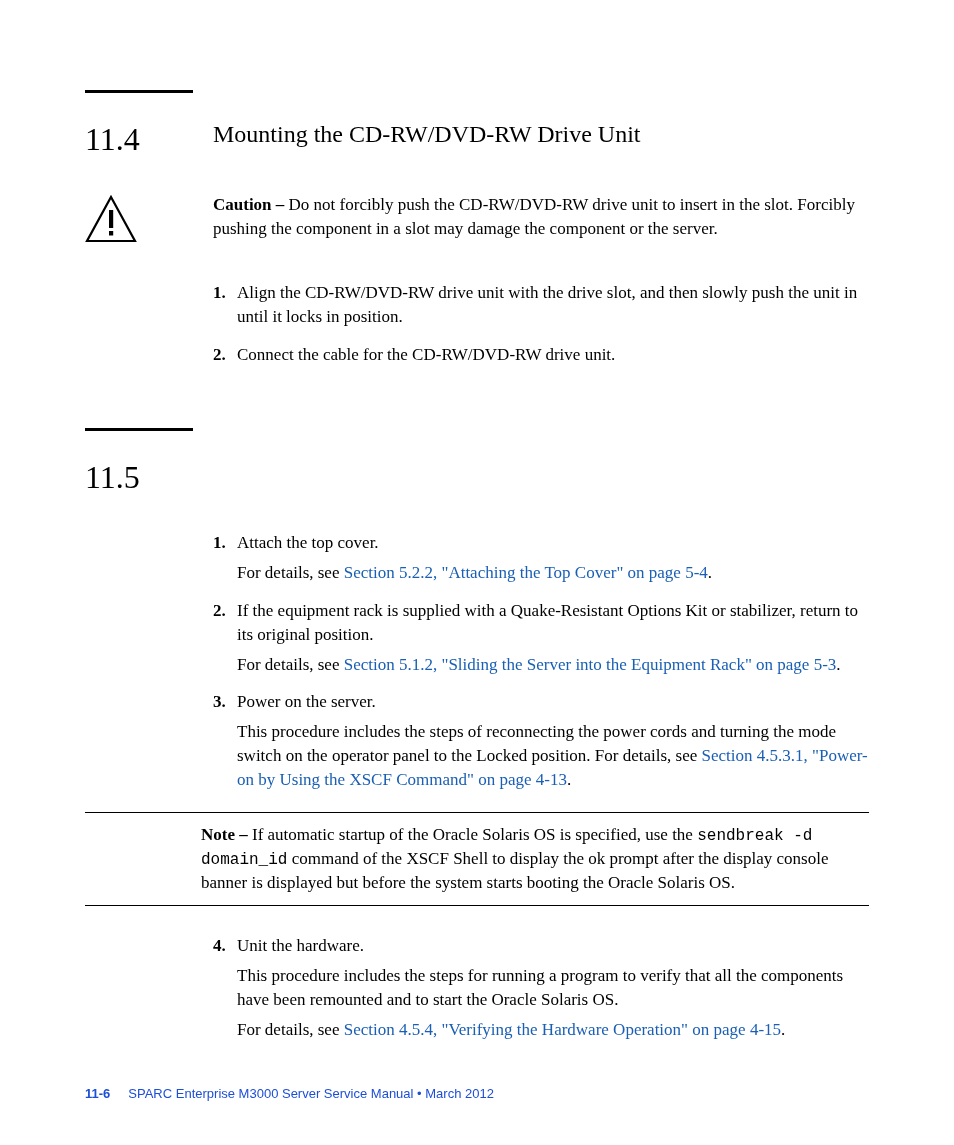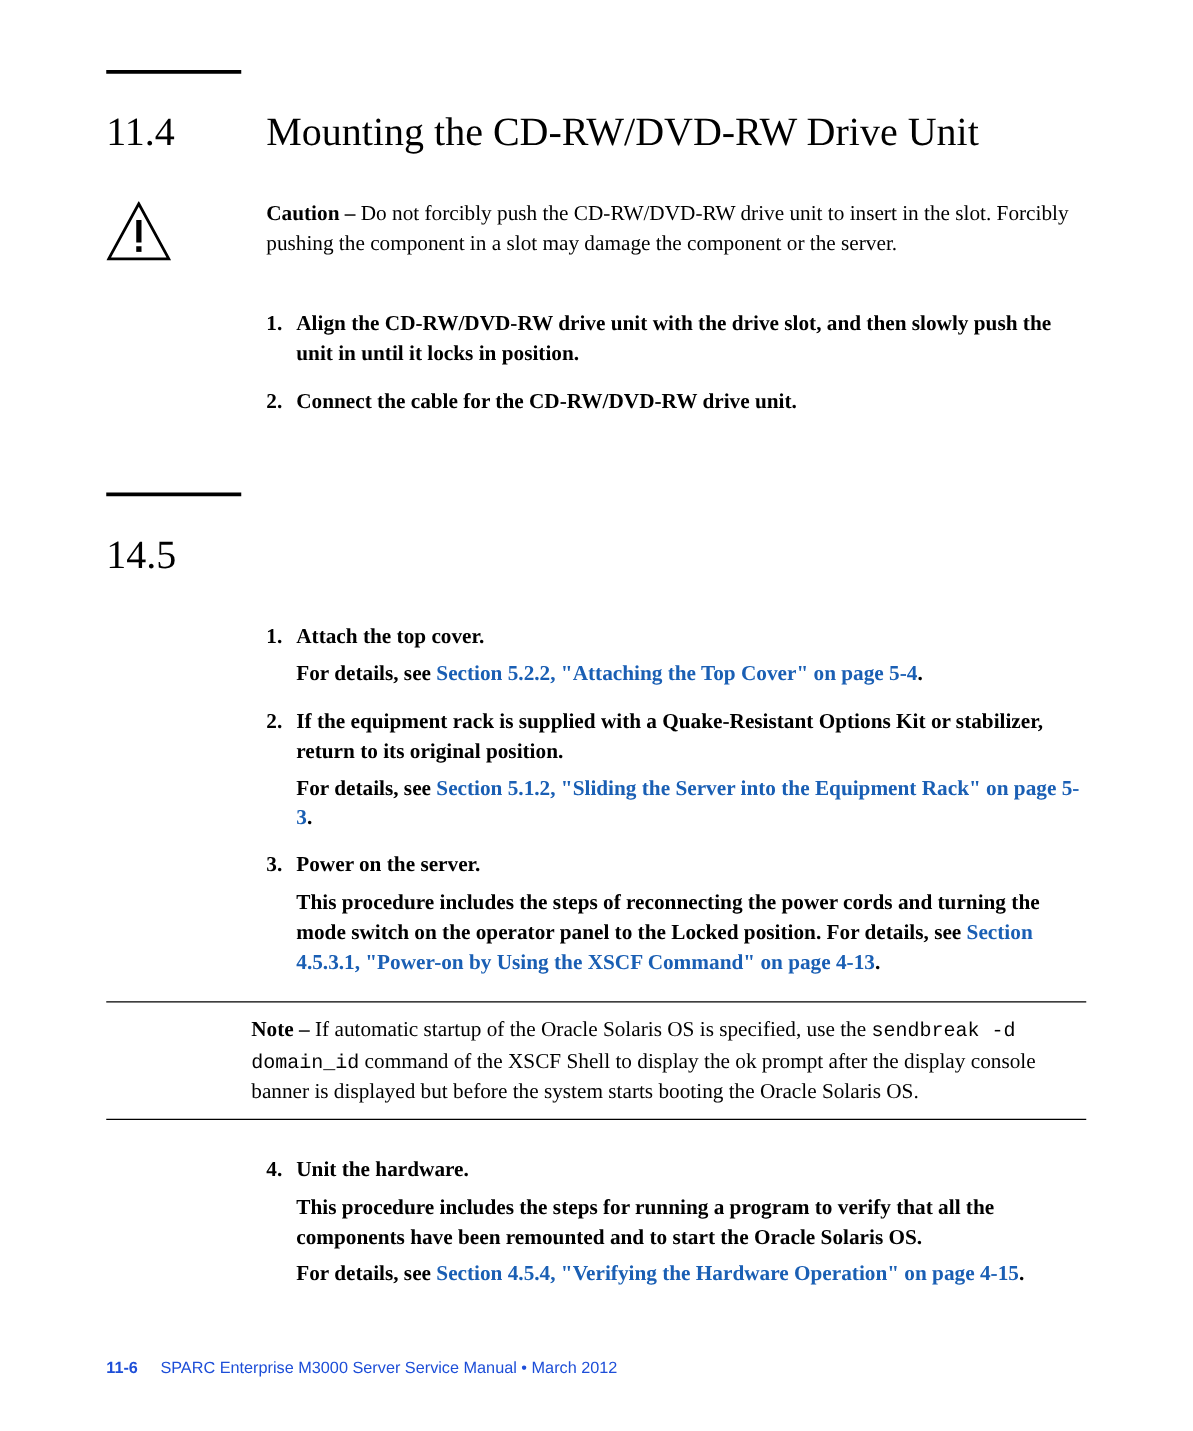--- a/index.html
+++ b/index.html
@@ -5,41 +5,41 @@
   * { margin: 0; padding: 0; box-sizing: border-box; }
   body {
     font-family: Palatino, "Palatino Linotype", Georgia, serif;
     background: #fff;
     width: 954px;
     height: 1145px;
     position: relative;
     color: #000;
   }
   .page {
-    padding: 56px 85px 0 85px;
+    padding: 90px 85px 0 85px;
   }
   .rule {
     border-top: 3.5px solid #000;
     width: 108px;
     margin-bottom: 26px;
   }
   .section-heading {
     display: flex;
     align-items: flex-start;
     margin-bottom: 34px;
   }
   .section-num {
     font-size: 32px;
     font-weight: 400;
     width: 128px;
     flex-shrink: 0;
     line-height: 1.25;
   }
   .section-title {
-    font-size: 32px;
+    font-size: 24px;
     font-weight: 400;
     line-height: 1.25;
   }
   .caution-row {
     display: flex;
     align-items: flex-start;
     margin-bottom: 38px;
   }
   .caution-icon {
     width: 128px;
@@ -55,22 +55,22 @@
   .indent-block { margin-left: 128px; }
   .steps { list-style: none; }
   .step {
     display: flex;
     font-size: 17px;
     line-height: 1.4;
     margin-bottom: 14px;
   }
   .step-num { width: 24px; flex-shrink: 0; font-weight: 700; }
   .step-body { flex: 1; }
-  .step-body .strong { font-weight: 700; }
-  .step-body p { margin-top: 6px; font-weight: 700; }
+  .step-body .strong { font-weight: 400; }
+  .step-body p { margin-top: 6px; font-weight: 400; }
   .link { color: #1a5fb4; }
   .gap-lg { margin-top: 62px; }
   .note-rule {
     border-top: 1px solid #000;
     margin: 20px 0 10px 0;
   }
   .note-block {
     font-size: 17px;
     line-height: 1.4;
     margin-left: 116px;
@@ -122,21 +122,21 @@
     </li>
     <li class="step">
       <span class="step-num">2.</span>
       <span class="step-body"><span class="strong">Connect the cable for the CD-RW/DVD-RW drive unit.</span></span>
     </li>
   </ol>
 
   <div class="gap-lg"></div>
   <div class="rule"></div>
   <div class="section-heading">
-    <div class="section-num">14.5</div>
+    <div class="section-num">11.5</div>
   </div>
 
   <ol class="steps indent-block">
     <li class="step">
       <span class="step-num">1.</span>
       <span class="step-body">
         <span class="strong">Attach the top cover.</span>
         <p><span>For details, see </span><span class="link">Section 5.2.2, "Attaching the Top Cover" on page 5-4</span><span>.</span></p>
       </span>
     </li>

